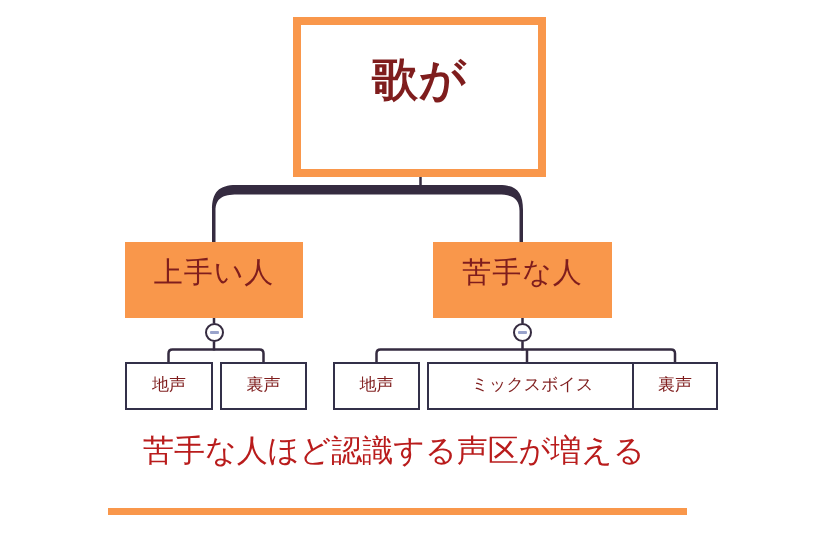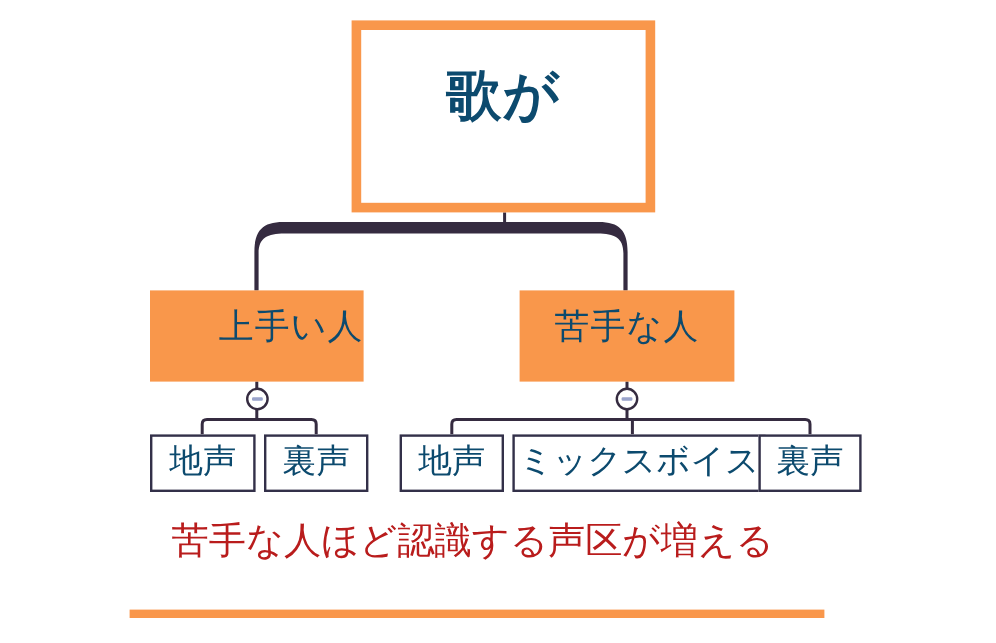--- a/index.html
+++ b/index.html
@@ -16,47 +16,47 @@
     left:0;top:0;
     width:830px;height:536px;
     pointer-events:none;
   }
   .node{
     position:absolute;
     box-sizing:border-box;
     display:flex;
     align-items:center;
     justify-content:center;
-    color:#0c4a6e;
+    color:#7f1d1d;
     cursor:default;
   }
   .root-node{
     left:293px;top:17px;
     width:253px;height:160px;
     background:#ffffff;
     border:8px solid #F9974B;
     font-size:46px;
     font-weight:900;
     padding-bottom:34px;
     letter-spacing:1px;
   }
   .branch-node{
     top:242px;height:76px;
     background:#F9974B;
     font-size:29px;
     padding-bottom:14px;
     letter-spacing:1px;
   }
-  .branch-left{left:125px;width:178px;justify-content:flex-end;}
+  .branch-left{left:125px;width:178px;}
   .branch-right{left:433px;width:179px;}
   .leaf-node{
     top:362px;height:48px;
     background:#ffffff;
     border:2.5px solid #333049;
-    font-size:28px;
+    font-size:17px;
     padding-bottom:4px;
   }
   .leaf-l1{left:125px;width:88px;}
   .leaf-l2{left:220px;width:87px;}
   .leaf-r1{left:333px;width:87px;}
   .leaf-r2{left:427px;width:211px;}
   .leaf-r3{left:632px;width:86px;}
   .toggle{
     position:absolute;
     top:323px;

